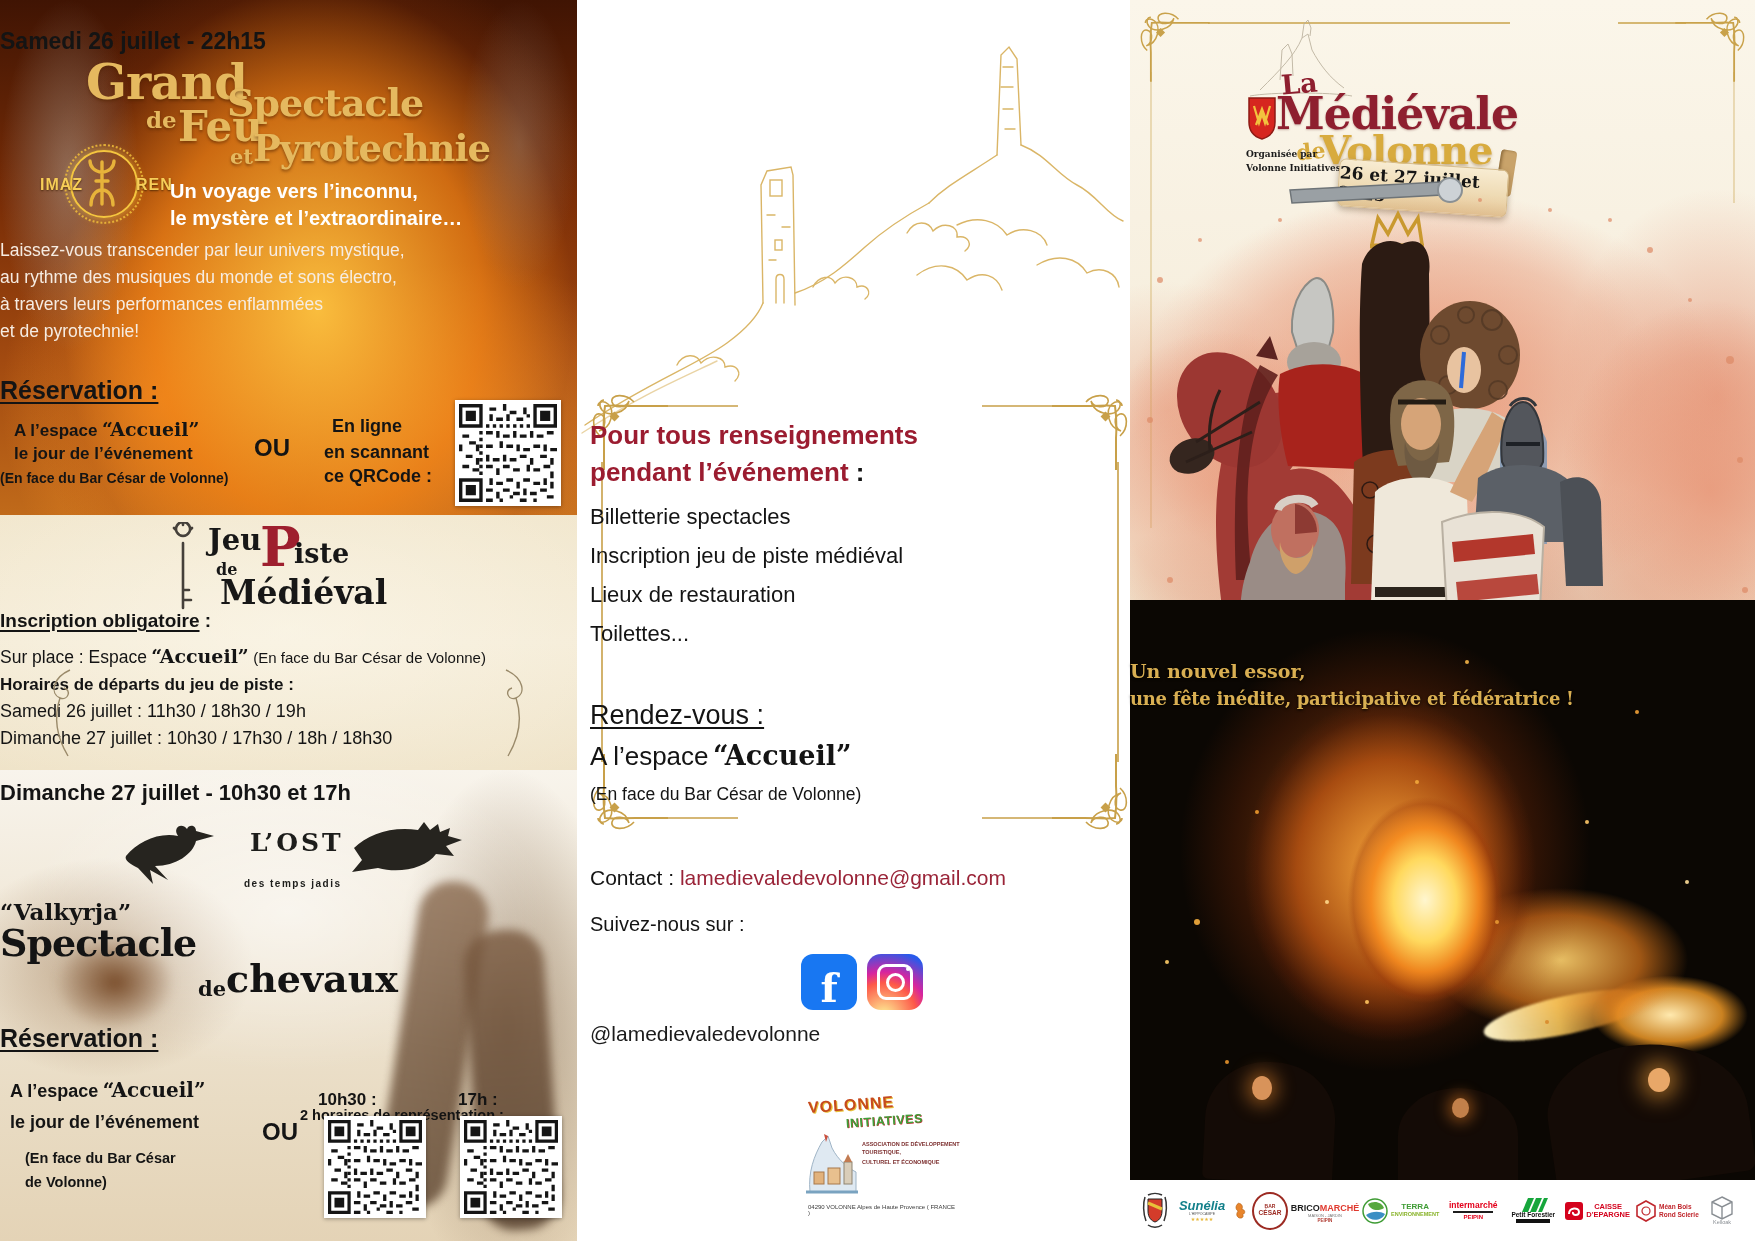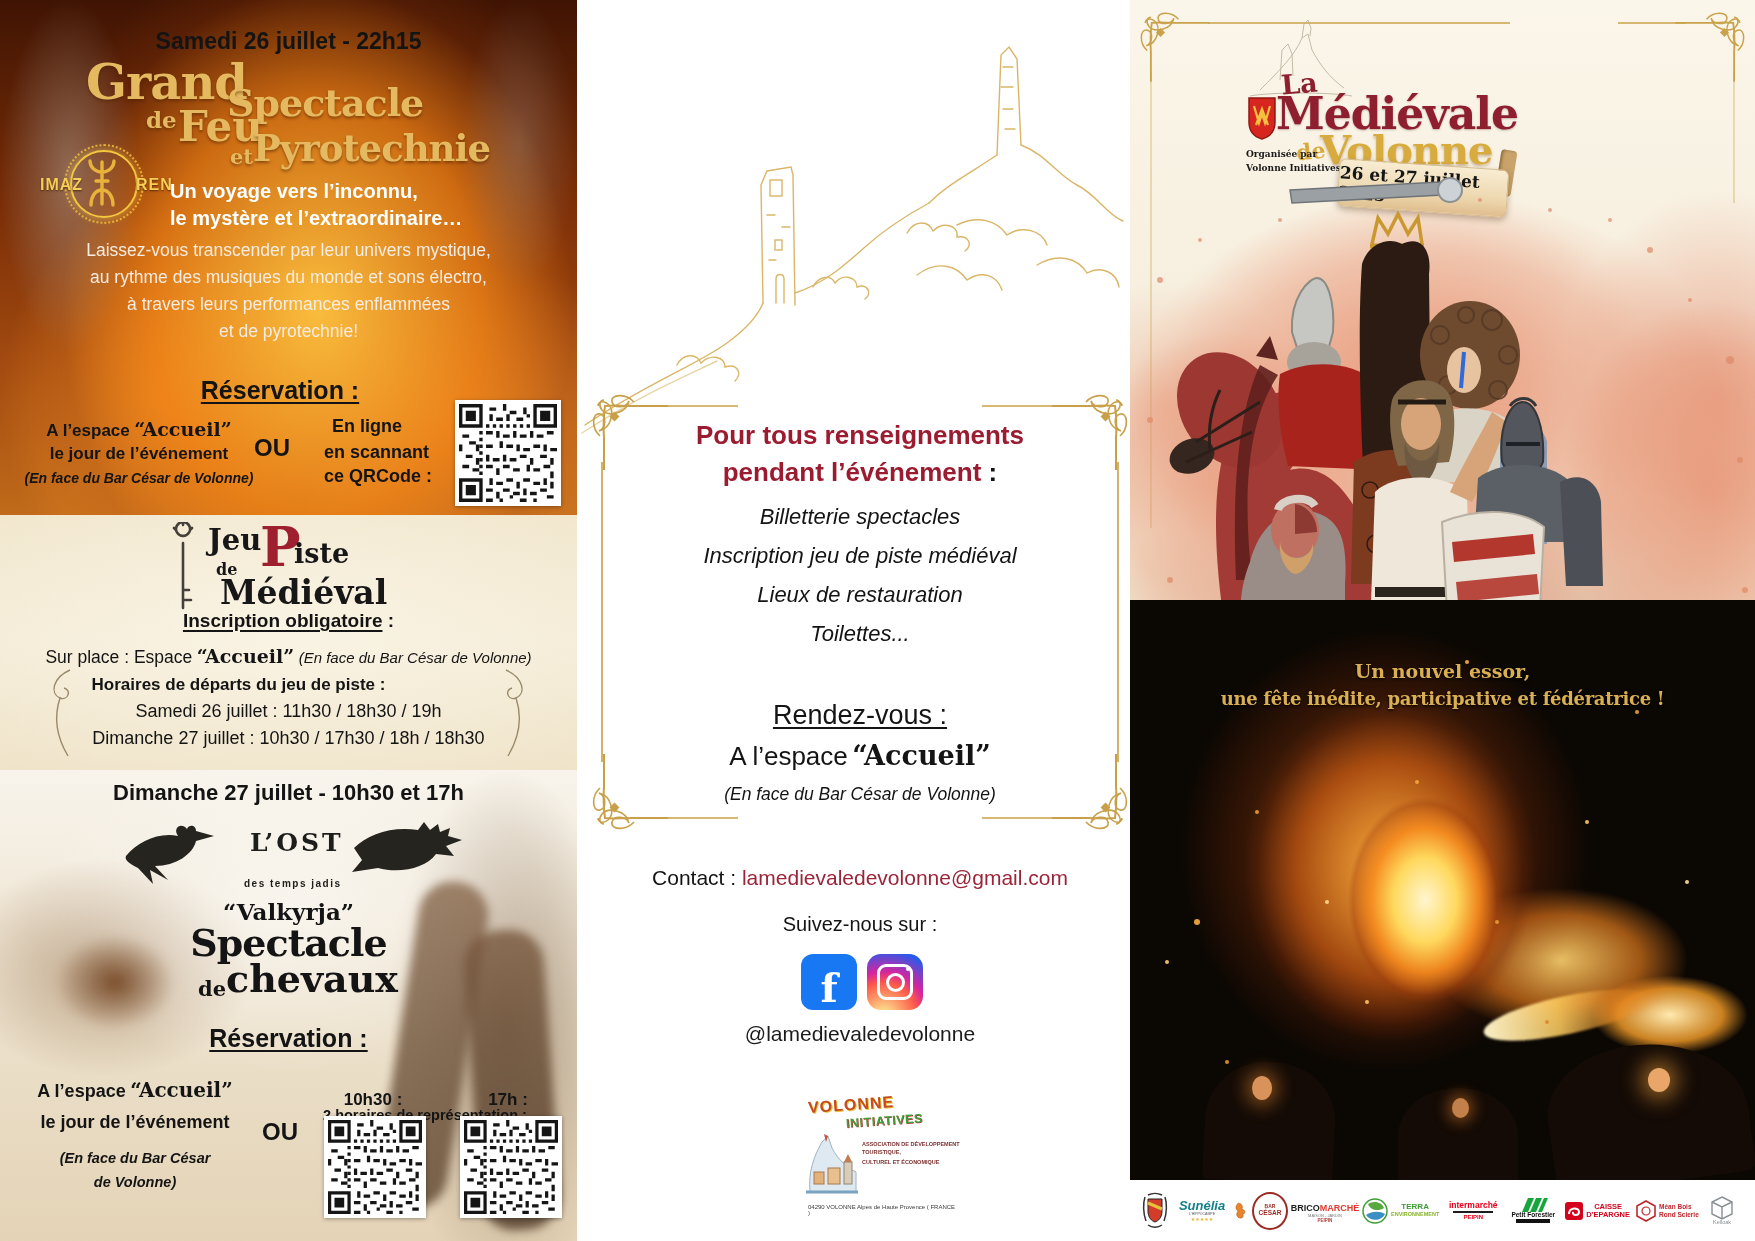--- a/index.html
+++ b/index.html
@@ -1,21 +1,21 @@
 <!DOCTYPE html>
 <html><head>
 <meta charset="utf-8">
 <style>
   html,body{margin:0;padding:0;background:#fff;}
   body{font-family:"Liberation Sans","DejaVu Sans",sans-serif;}
   #poster{position:relative;width:1755px;height:1241px;overflow:hidden;background:#fff;}
   .a{position:absolute;}
-  .c{text-align:center;}
+  .c{text-align:left;}
   .b{font-weight:bold;}
-  .i{font-style:italic;}
+  .i{}
   .u{text-decoration:underline;text-decoration-thickness:2px;text-underline-offset:3px;}
   .serif{font-family:"DejaVu Serif","Liberation Serif",serif;}
   .gold{color:#e5b95f;text-shadow:0 2px 3px rgba(80,35,0,.55);}
   .wh{color:#f6ece2;}
   .blk{color:#141414;}
   .maroon{color:#9b1c30;}
   .nw{white-space:nowrap;}
   
   .bgA{left:0;top:0;width:577px;height:515px;background-color:#5a1e05;background-image:
     radial-gradient(closest-side at 12% 34%,rgba(168,158,148,.55),rgba(168,158,148,0)),

